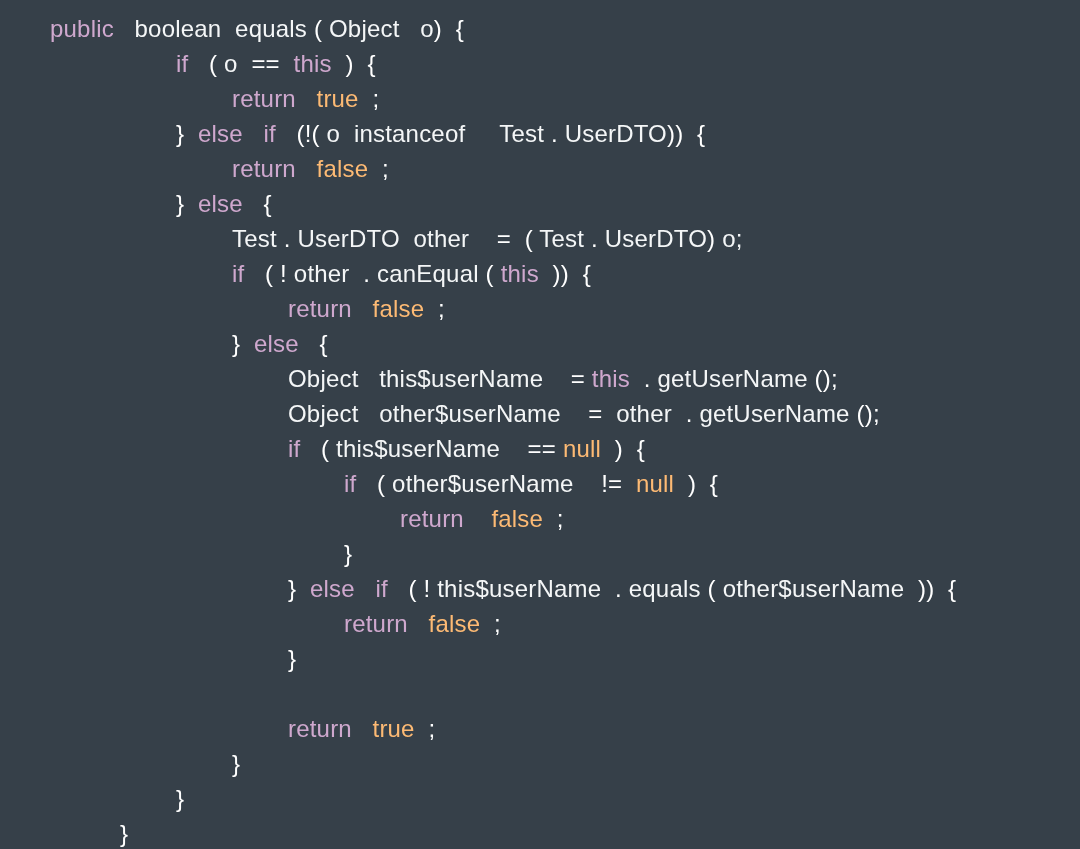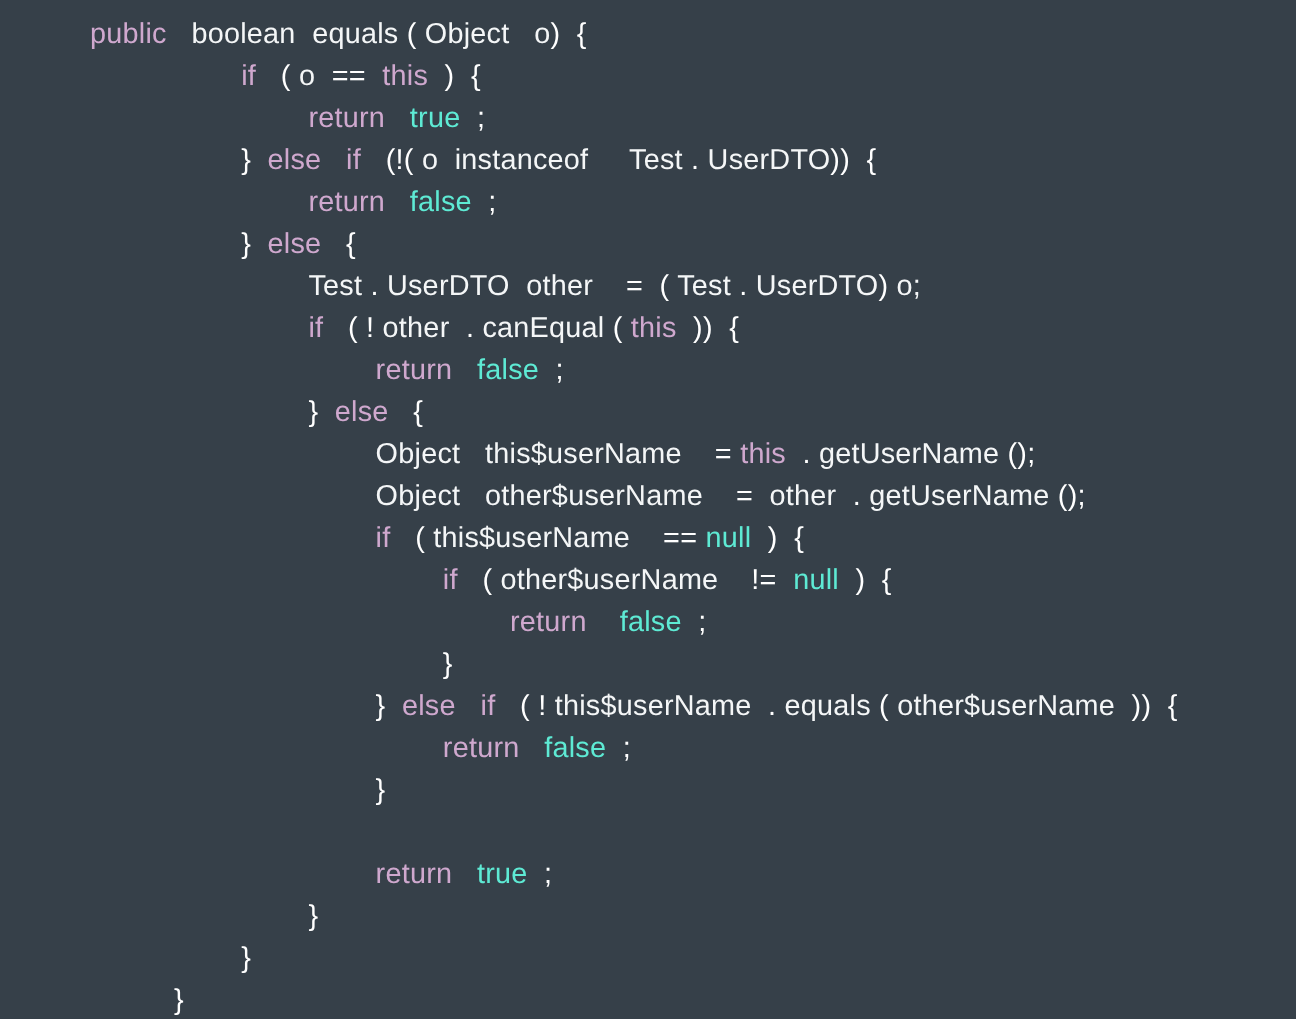--- a/index.html
+++ b/index.html
@@ -13,39 +13,38 @@
     overflow: hidden;
     font-family: "Liberation Sans", sans-serif;
   }
   #code-surface {
     position: relative;
     width: 1080px;
     height: 849px;
     background: #364049;
     box-sizing: border-box;
     padding-top: 11px;
-    padding-left: 25px;
   }
   .code-line {
     height: 35px;
     line-height: 35px;
     white-space: pre;
     font-family: "Liberation Sans", sans-serif;
     font-size: 24px;
     letter-spacing: 0.2px;
     color: #f2f4f5;
   }
   .code-line .tok {
     white-space: pre;
   }
   .tok.kw {
     color: #cfa8ce;
   }
   .tok.lit {
-    color: #5eead4;
+    color: #fdba74;
   }
   .tok.plain {
     color: #f4f6f7;
   }
   .tok.punc {
     color: #ffffff;
   }
   .tok.op {
     color: #ffffff;
   }

